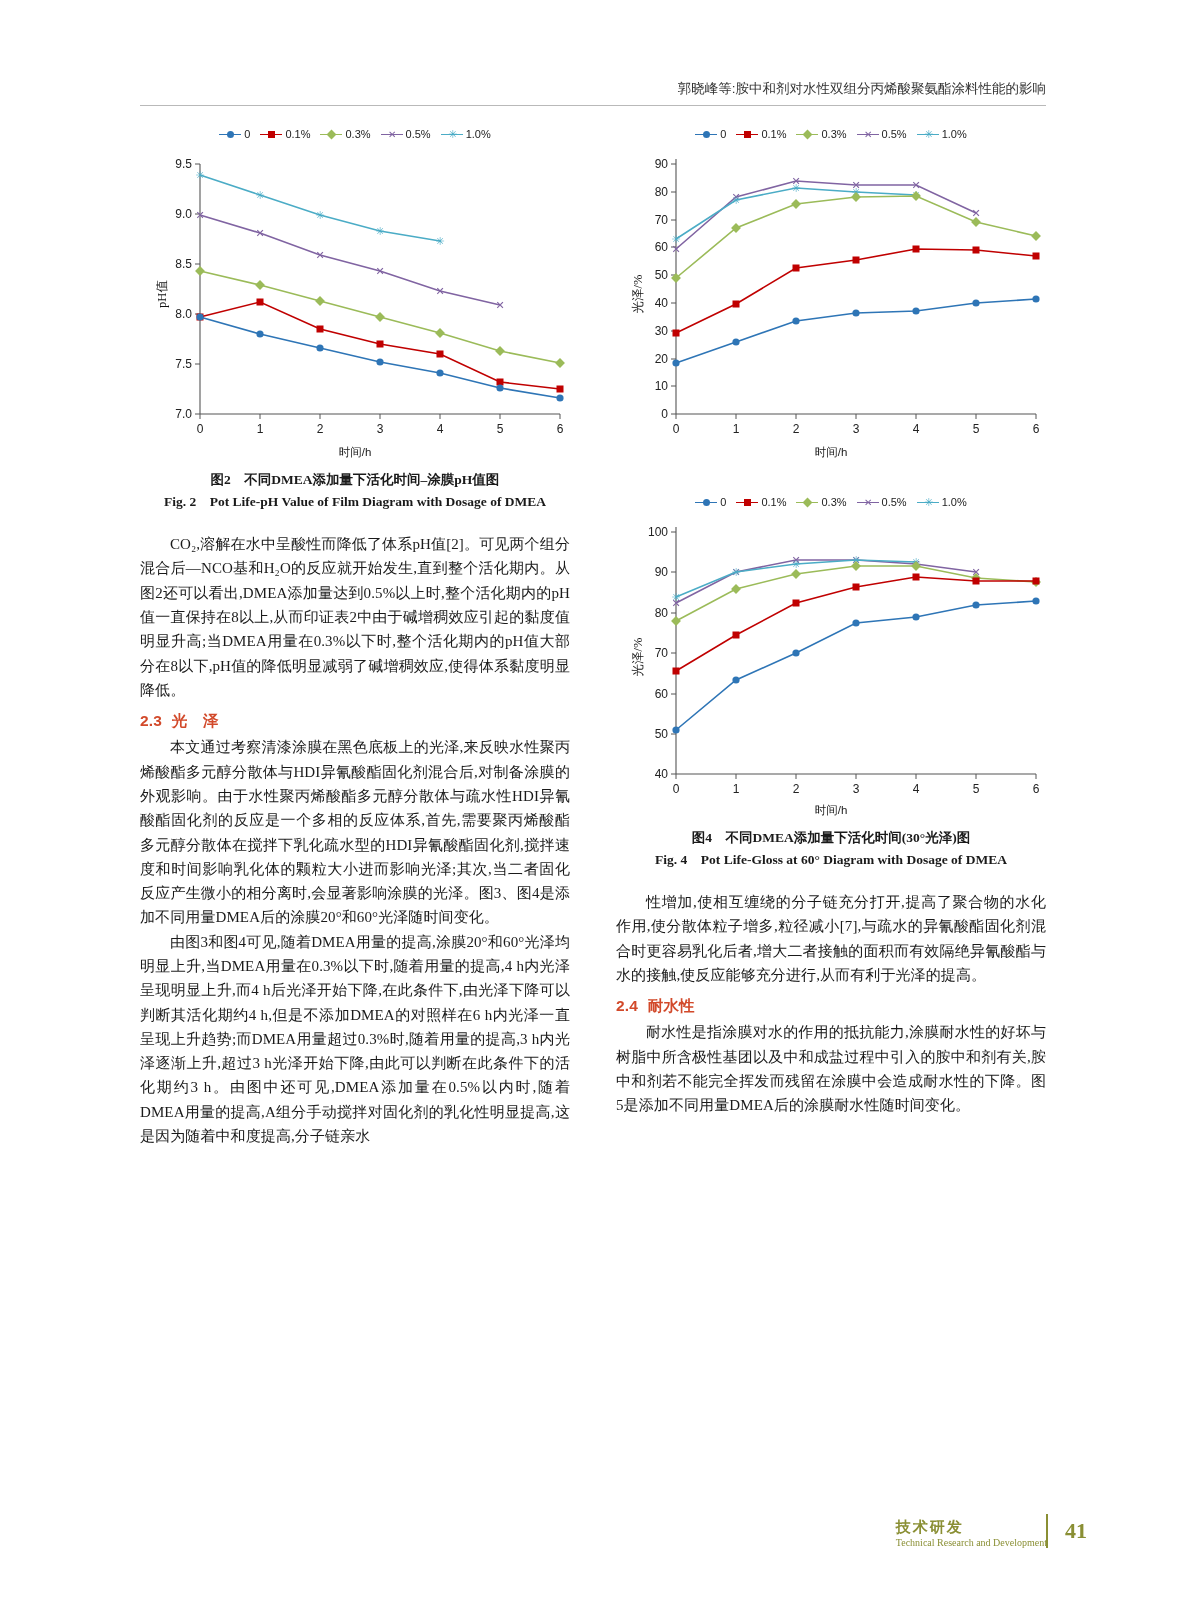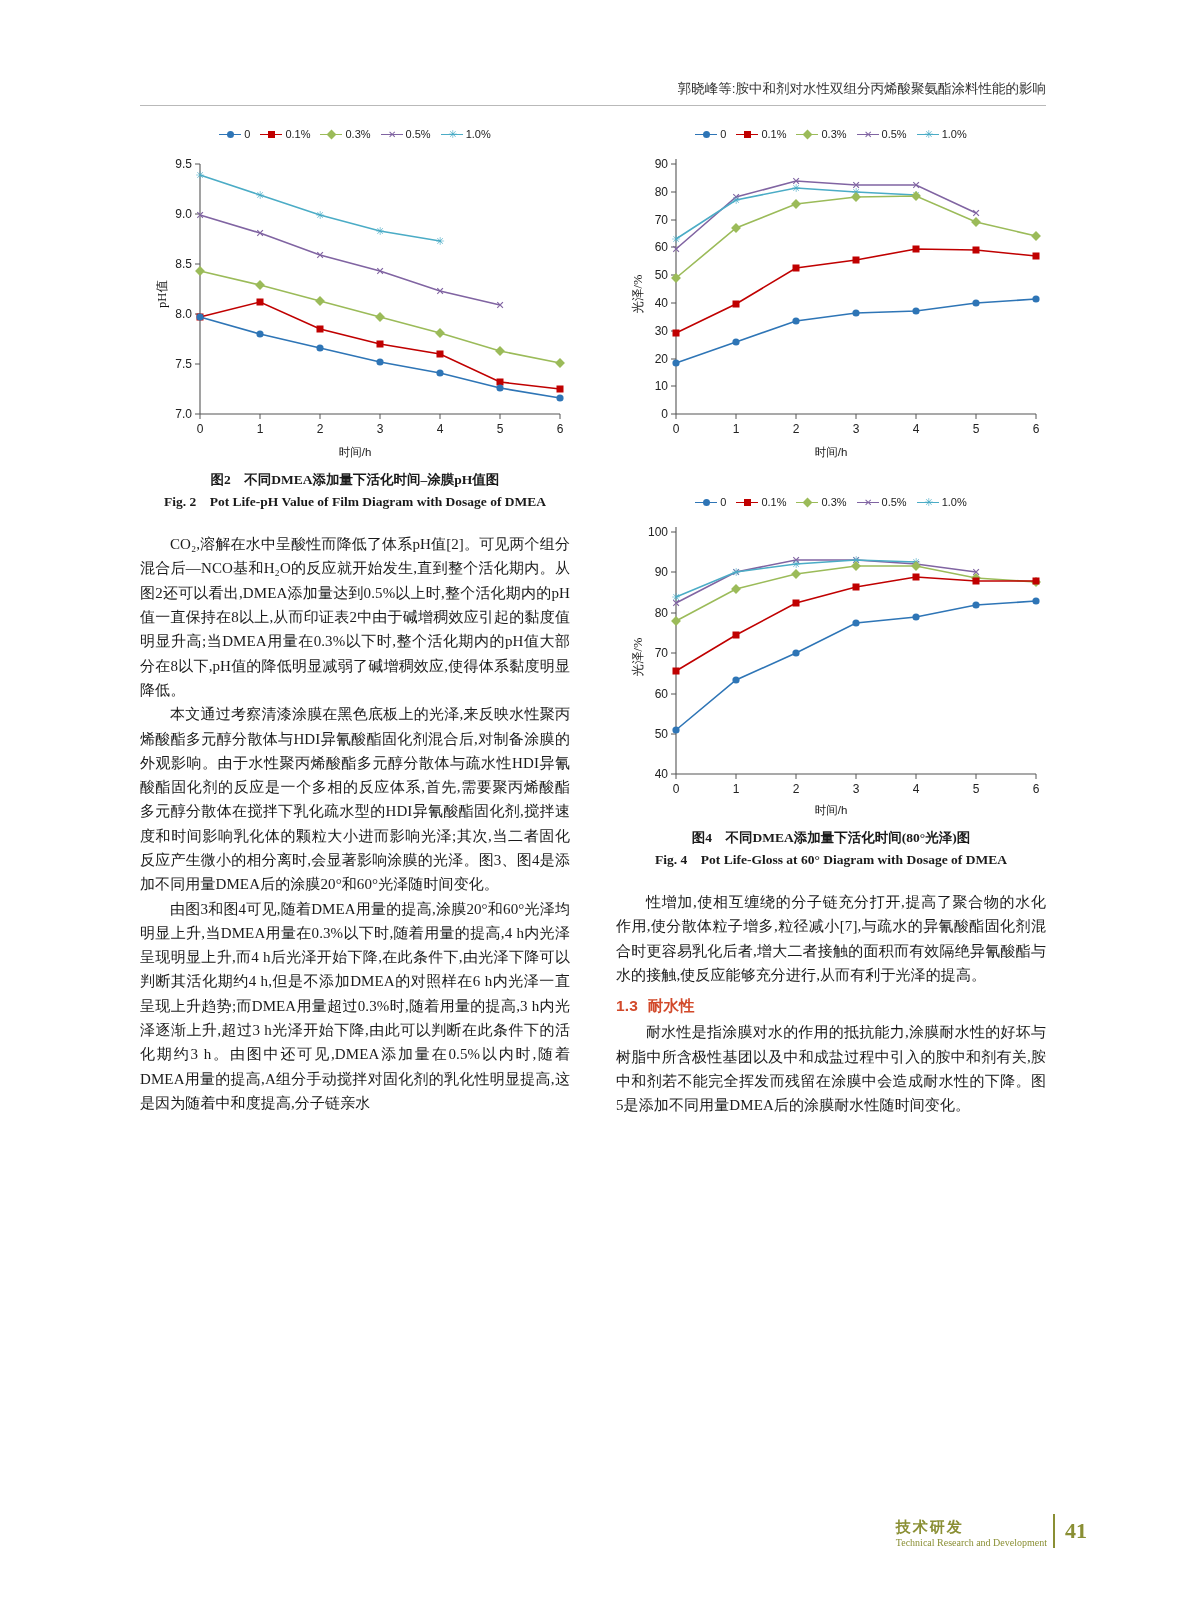--- a/index.html
+++ b/index.html
@@ -69,21 +69,21 @@
 
   
   .footer{
     position:absolute;right:140px;bottom:52px;
   }
   .footer-cn{font-size:15px;font-weight:bold;color:#8a8f34;letter-spacing:2px;}
   .footer-en{font-size:10px;color:#8a8f34;font-family:"Liberation Serif",serif;}
   .footer-num{
     position:absolute;right:100px;bottom:52px;
     font-size:22px;color:#8a8f34;font-weight:bold;
-    border-left:2px solid #8a8f34;padding-left:10px;height:34px;line-height:34px;
+    border-left:2px solid #8a8f34;padding-left:17px;height:34px;line-height:34px;
   }
 </style>
 </head>
 <body>
 
 <div class="page">
 
   <div class="header">郭晓峰等:胺中和剂对水性双组分丙烯酸聚氨酯涂料性能的影响</div>
   <div class="header-rule"></div>
 
@@ -227,20 +227,23 @@
       </div>
 
       <div class="fig-caption">
         <span class="cn">图2　不同DMEA添加量下活化时间–涂膜pH值图</span>
         <span class="en">Fig. 2　Pot Life-pH Value of Film Diagram with Dosage of DMEA</span>
       </div>
     </div>
 
     <div class="body-text">
       <p>CO₂,溶解在水中呈酸性而降低了体系pH值[2]。可见两个组分混合后—NCO基和H₂O的反应就开始发生,直到整个活化期内。从图2还可以看出,DMEA添加量达到0.5%以上时,整个活化期内的pH值一直保持在8以上,从而印证表2中由于碱增稠效应引起的黏度值明显升高;当DMEA用量在0.3%以下时,整个活化期内的pH值大部分在8以下,pH值的降低明显减弱了碱增稠效应,使得体系黏度明显降低。</p>
+      <div class="sec-head">
+        <span class="num">2.3</span><span>光　泽</span>
+      </div>
       <p>本文通过考察清漆涂膜在黑色底板上的光泽,来反映水性聚丙烯酸酯多元醇分散体与HDI异氰酸酯固化剂混合后,对制备涂膜的外观影响。由于水性聚丙烯酸酯多元醇分散体与疏水性HDI异氰酸酯固化剂的反应是一个多相的反应体系,首先,需要聚丙烯酸酯多元醇分散体在搅拌下乳化疏水型的HDI异氰酸酯固化剂,搅拌速度和时间影响乳化体的颗粒大小进而影响光泽;其次,当二者固化反应产生微小的相分离时,会显著影响涂膜的光泽。图3、图4是添加不同用量DMEA后的涂膜20°和60°光泽随时间变化。</p>
       <p>由图3和图4可见,随着DMEA用量的提高,涂膜20°和60°光泽均明显上升,当DMEA用量在0.3%以下时,随着用量的提高,4 h内光泽呈现明显上升,而4 h后光泽开始下降,在此条件下,由光泽下降可以判断其活化期约4 h,但是不添加DMEA的对照样在6 h内光泽一直呈现上升趋势;而DMEA用量超过0.3%时,随着用量的提高,3 h内光泽逐渐上升,超过3 h光泽开始下降,由此可以判断在此条件下的活化期约3 h。由图中还可见,DMEA添加量在0.5%以内时,随着DMEA用量的提高,A组分手动搅拌对固化剂的乳化性明显提高,这是因为随着中和度提高,分子链亲水</p>
     </div>
   </div>
 
   <div class="col-right">
 
     <div class="chart">
       <div class="legend">
         <span class="legend-item">
@@ -519,29 +522,29 @@
             <circle cx="240" cy="111" r="3.6"></circle>
               <circle cx="300" cy="105" r="3.6"></circle>
               <circle cx="360" cy="93" r="3.6"></circle>
               <circle cx="420" cy="89" r="3.6"></circle>
           </g>
         </svg>
         <div class="axis-label-x">时间/h</div>
       </div>
 
       <div class="fig-caption">
-        <span class="cn">图4　不同DMEA添加量下活化时间(80°光泽)图</span>
+        <span class="cn">图4　不同DMEA添加量下活化时间(30°光泽)图</span>
         <span class="en">Fig. 4　Pot Life-Gloss at 60° Diagram with Dosage of DMEA</span>
       </div>
     </div>
 
     <div class="body-text">
       <p>性增加,使相互缠绕的分子链充分打开,提高了聚合物的水化作用,使分散体粒子增多,粒径减小[7],与疏水的异氰酸酯固化剂混合时更容易乳化后者,增大二者接触的面积而有效隔绝异氰酸酯与水的接触,使反应能够充分进行,从而有利于光泽的提高。</p>
       <div class="sec-head">
-        <span class="num">1.3</span><span>耐水性</span>
+        <span class="num">2.4</span><span>耐水性</span>
       </div>
       <p>耐水性是指涂膜对水的作用的抵抗能力,涂膜耐水性的好坏与树脂中所含极性基团以及中和成盐过程中引入的胺中和剂有关,胺中和剂若不能完全挥发而残留在涂膜中会造成耐水性的下降。图5是添加不同用量DMEA后的涂膜耐水性随时间变化。</p>
     </div>
   </div>
 
   <div class="footer">
     <div class="footer-cn">技术研发</div>
     <div class="footer-en">Technical Research and Development</div>
   </div>
   <div class="footer-num">41</div>

